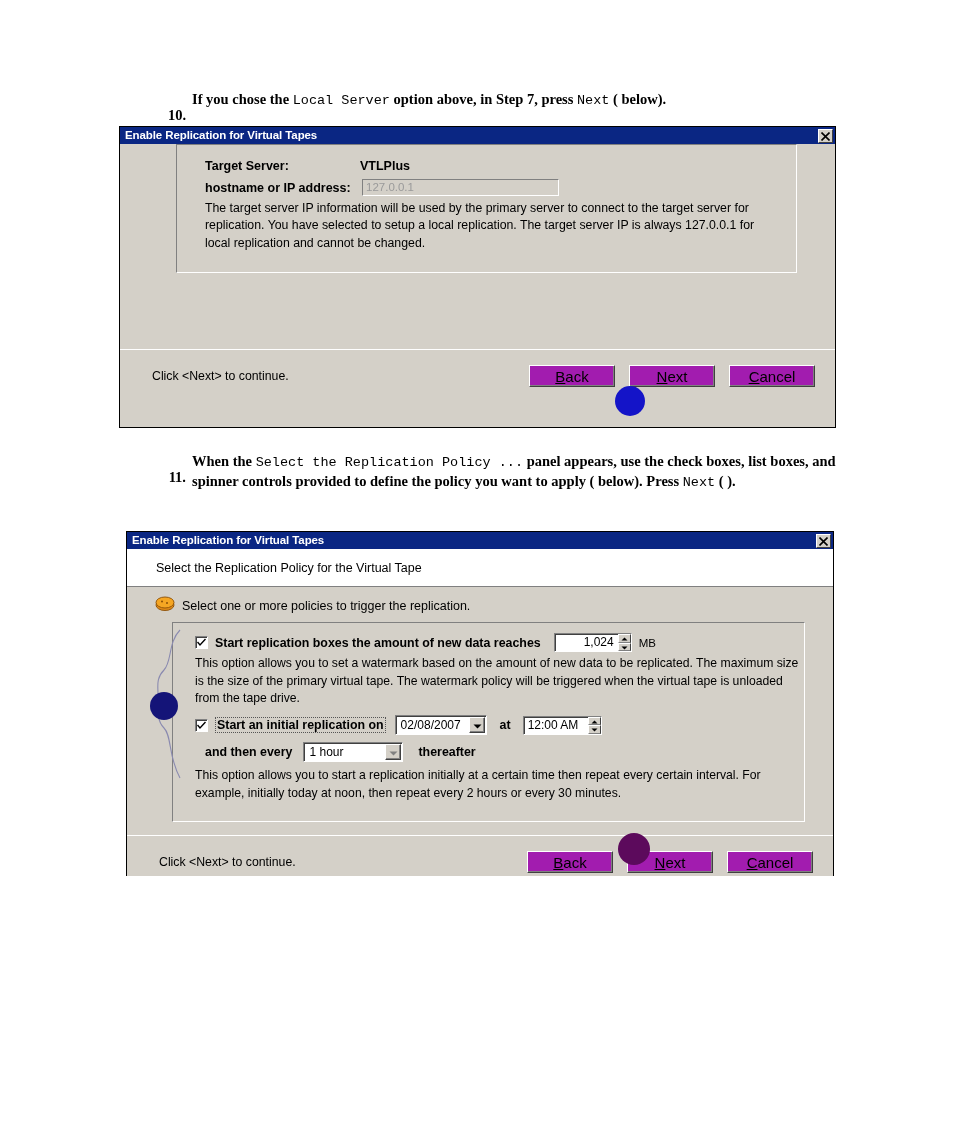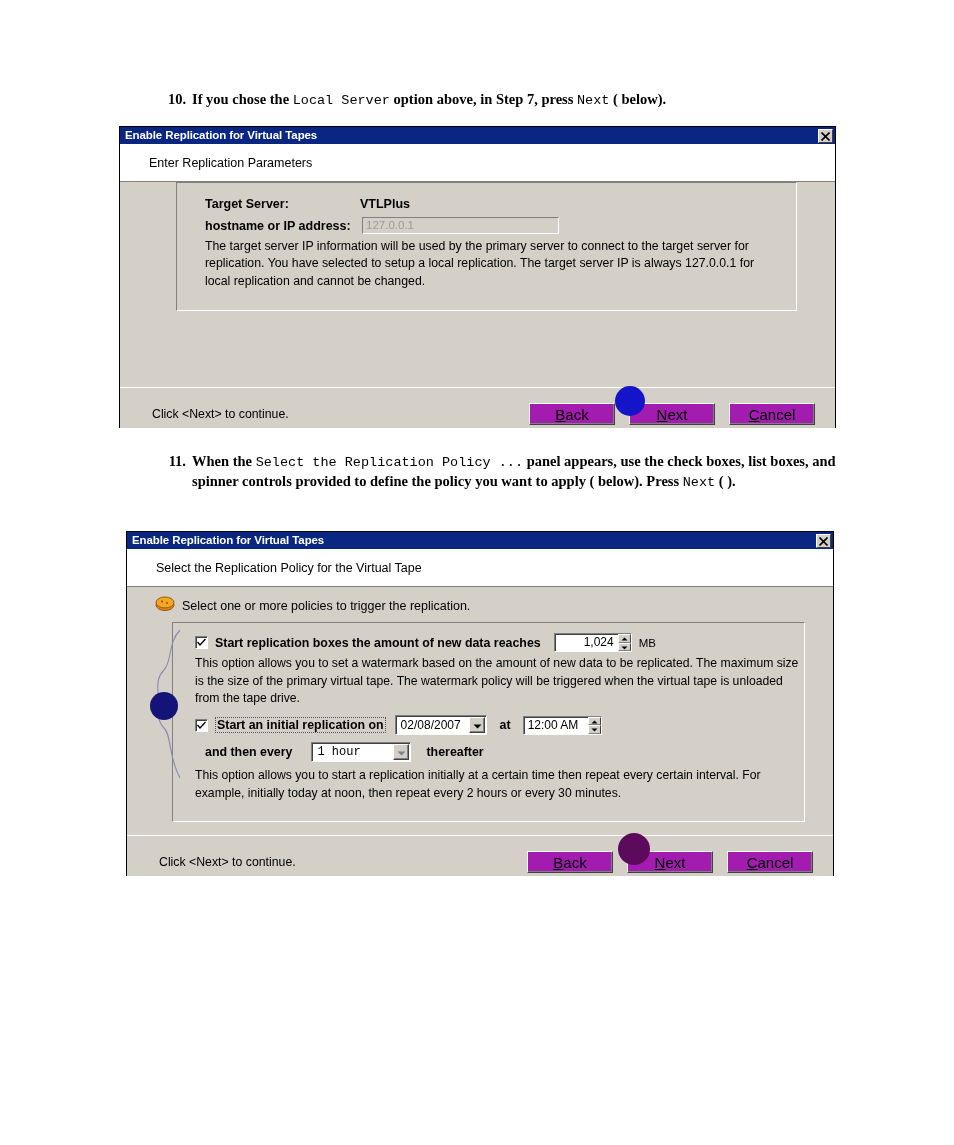--- a/index.html
+++ b/index.html
@@ -20,21 +20,21 @@
     position: absolute;
     font-family: "Liberation Serif", serif;
     font-weight: bold;
     font-size: 14.5px;
     color: #000;
     line-height: 1.30;
   }
   .step .num {
     position: absolute;
     left: 0;
-    top: 0;
+    top: 16px;
     width: 26px;
     text-align: right;
   }
   .step .body {
     margin-left: 32px;
     display: block;
   }
   .mono {
     font-family: "Liberation Mono", monospace;
     font-weight: normal;
@@ -334,23 +334,20 @@
 
   <div class="titlebar">
     <span class="title">Enable Replication for Virtual Tapes</span>
     <button class="closebtn">
       <svg width="9" height="9" viewBox="0 0 9 9">
           <path d="M0.5,0.5 L8.5,8.5 M8.5,0.5 L0.5,8.5" stroke="#000" stroke-width="1.6"></path>
         </svg>
     </button>
   </div>
 
-  <div class="dlg-header">
-    <span class="subtitle">Enter Replication Parameters</span>
-  </div>
 
   <div class="dlg-body" style="height:205px;">
 
     <div class="group g1">
       <div class="row-target">
         <span class="lbl-bold w-label">Target Server:</span>
         <span class="lbl-bold">VTLPlus</span>
       </div>
       <div class="row-target" style="align-items:center; margin-bottom:3px;">
         <span class="lbl-bold w-label">hostname or IP address:</span>
@@ -461,21 +458,21 @@
                 <svg width="7" height="4" viewBox="0 0 7 4">
                   <path d="M3.5,3.5 L0.5,0.5 L6.5,0.5 Z" fill="#000"></path>
                 </svg>
               </div>
           </span>
         </span>
       </div>
 
       <div class="opt-row" style="margin-top:7px; padding-left:20px;">
         <span class="inline-b">and then every</span>
-        <span class="combo" style="width:100px; margin-left:12px;font-family:Liberation Mono, monospace;">
+        <span class="combo" style="width:100px; margin-left:4px;">
           <span class="cval" style="flex:1;">1 hour</span>
           <span class="cbtn">
               <svg width="9" height="5" viewBox="0 0 9 5">
                 <path d="M0.5,0.5 L8.5,0.5 L4.5,4.5 Z" fill="#808080"></path>
               </svg>
             </span>
         </span>
         <span class="inline-b" style="margin-left:8px;">thereafter</span>
       </div>
 

